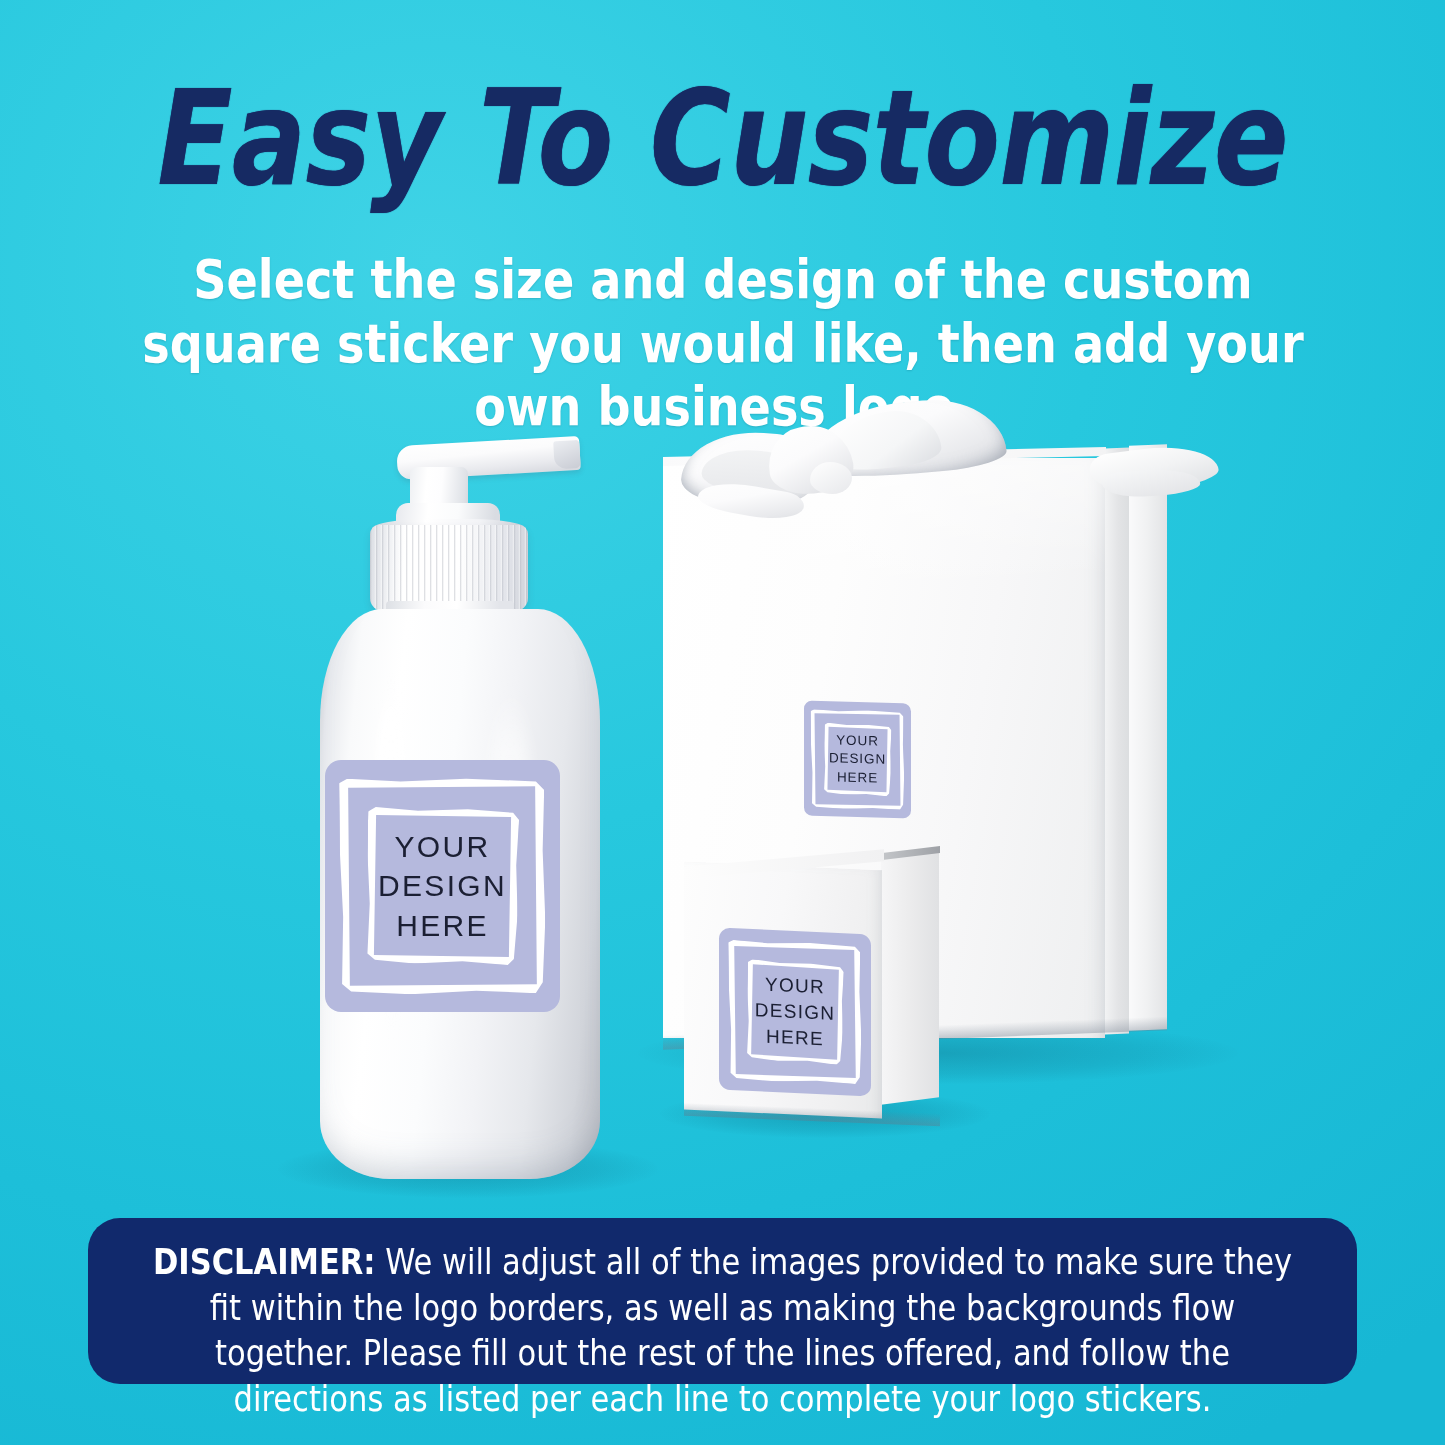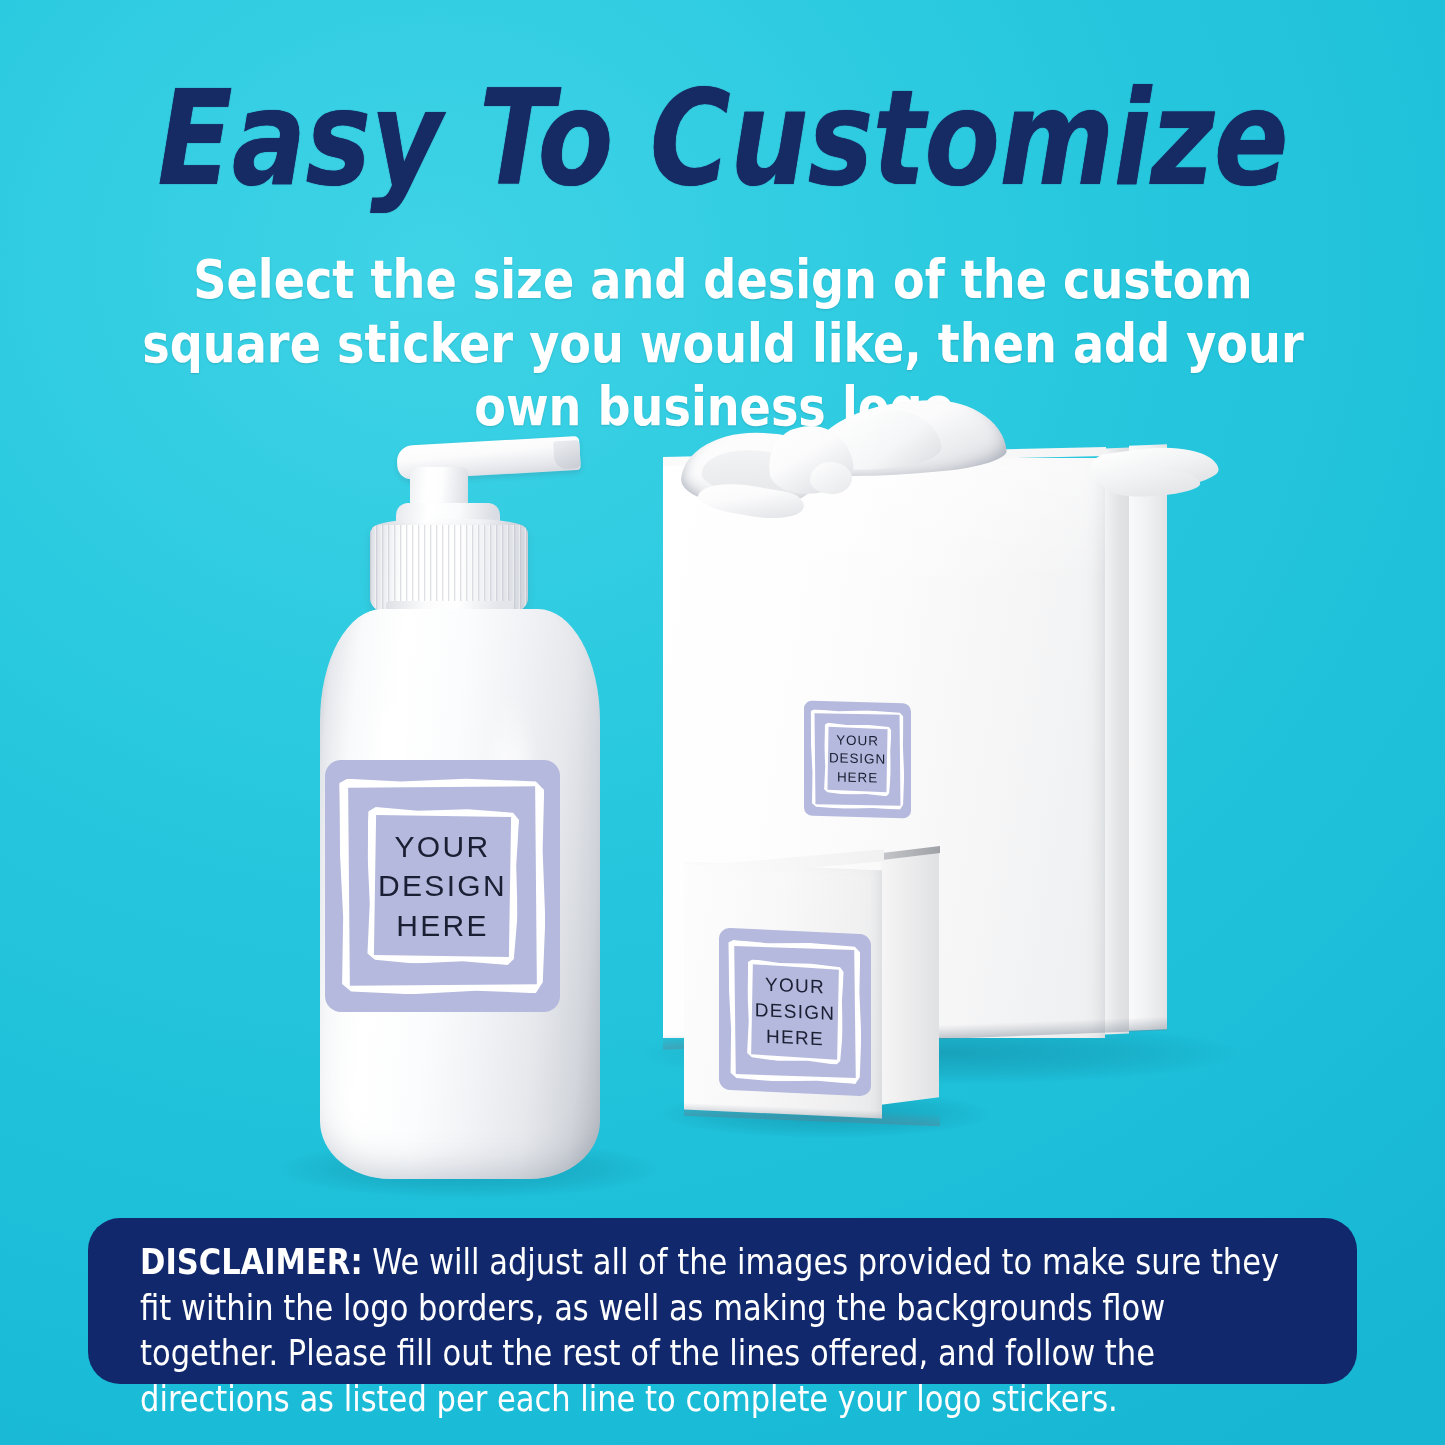--- a/index.html
+++ b/index.html
@@ -404,20 +404,21 @@
 
   
   #disclaimer {
     position: absolute;
     left: 88px; top: 1218px;
     width: 1269px; height: 166px;
     background: #11296c;
     border-radius: 32px;
     box-sizing: border-box;
     padding: 22px 34px 0 34px;
+    text-align: center;
   }
   #disclaimer-text {
     font-family: "DejaVu Sans Condensed", "Liberation Sans Narrow", "Liberation Sans", sans-serif;
     font-size: 35px;
     line-height: 1.30;
     color: #ffffff;
     transform: scaleX(0.97);
   }
   #disclaimer-text b { font-weight: bold; }
 </style>

